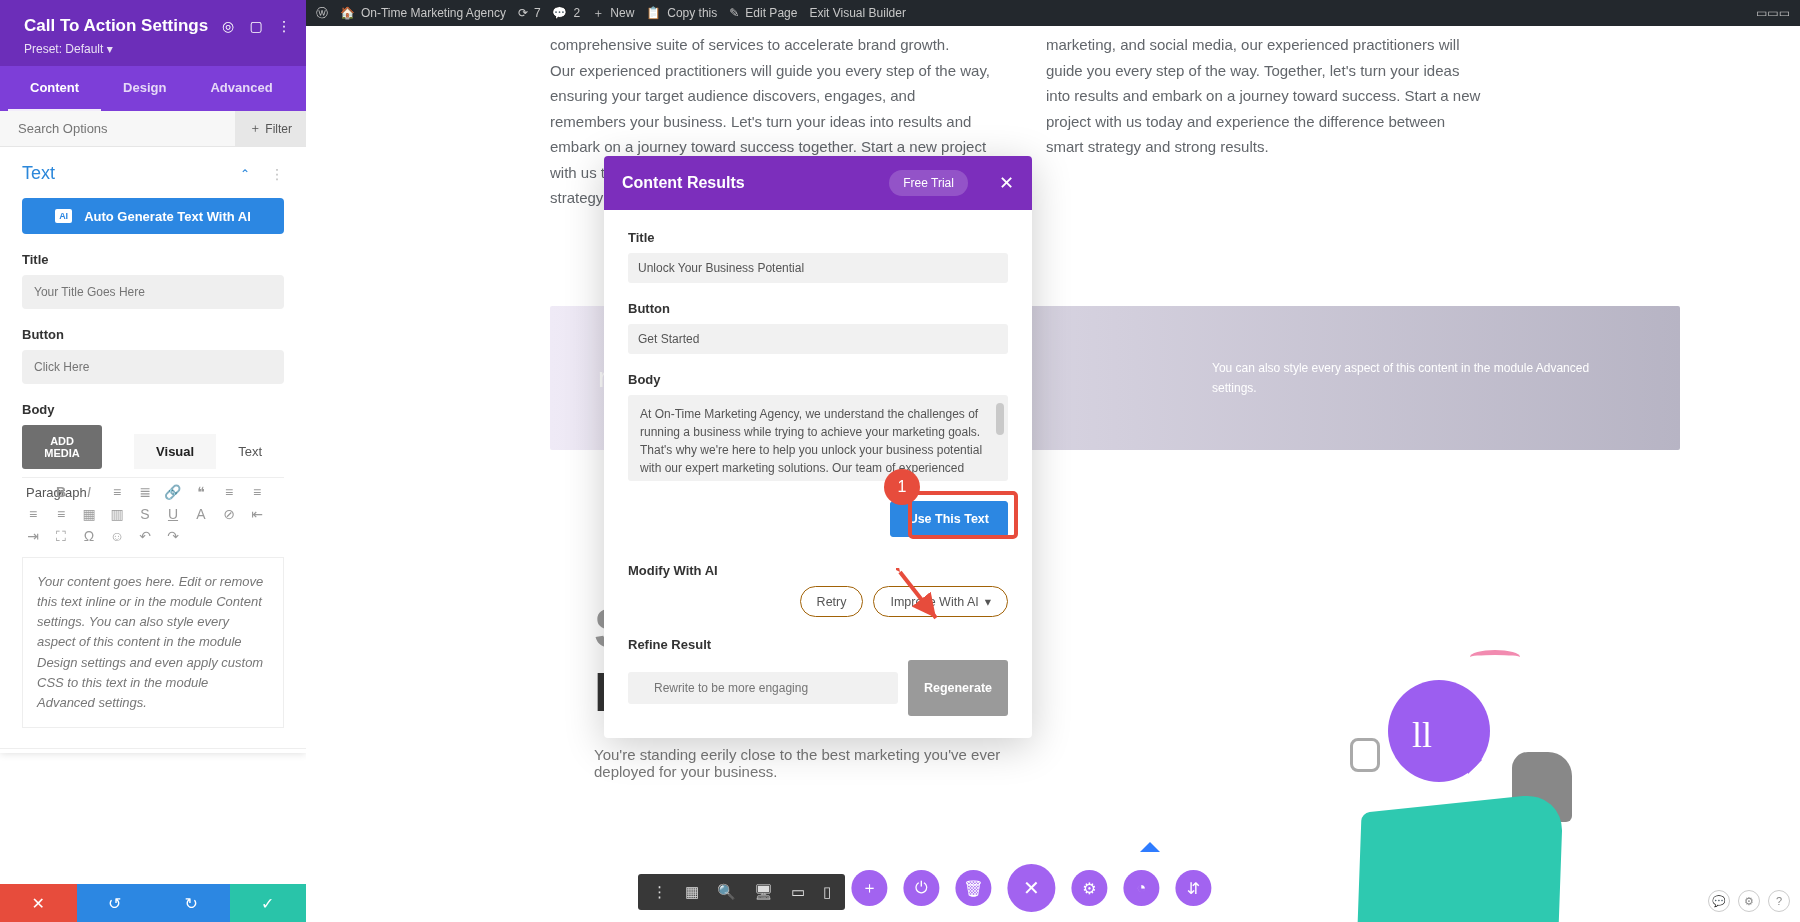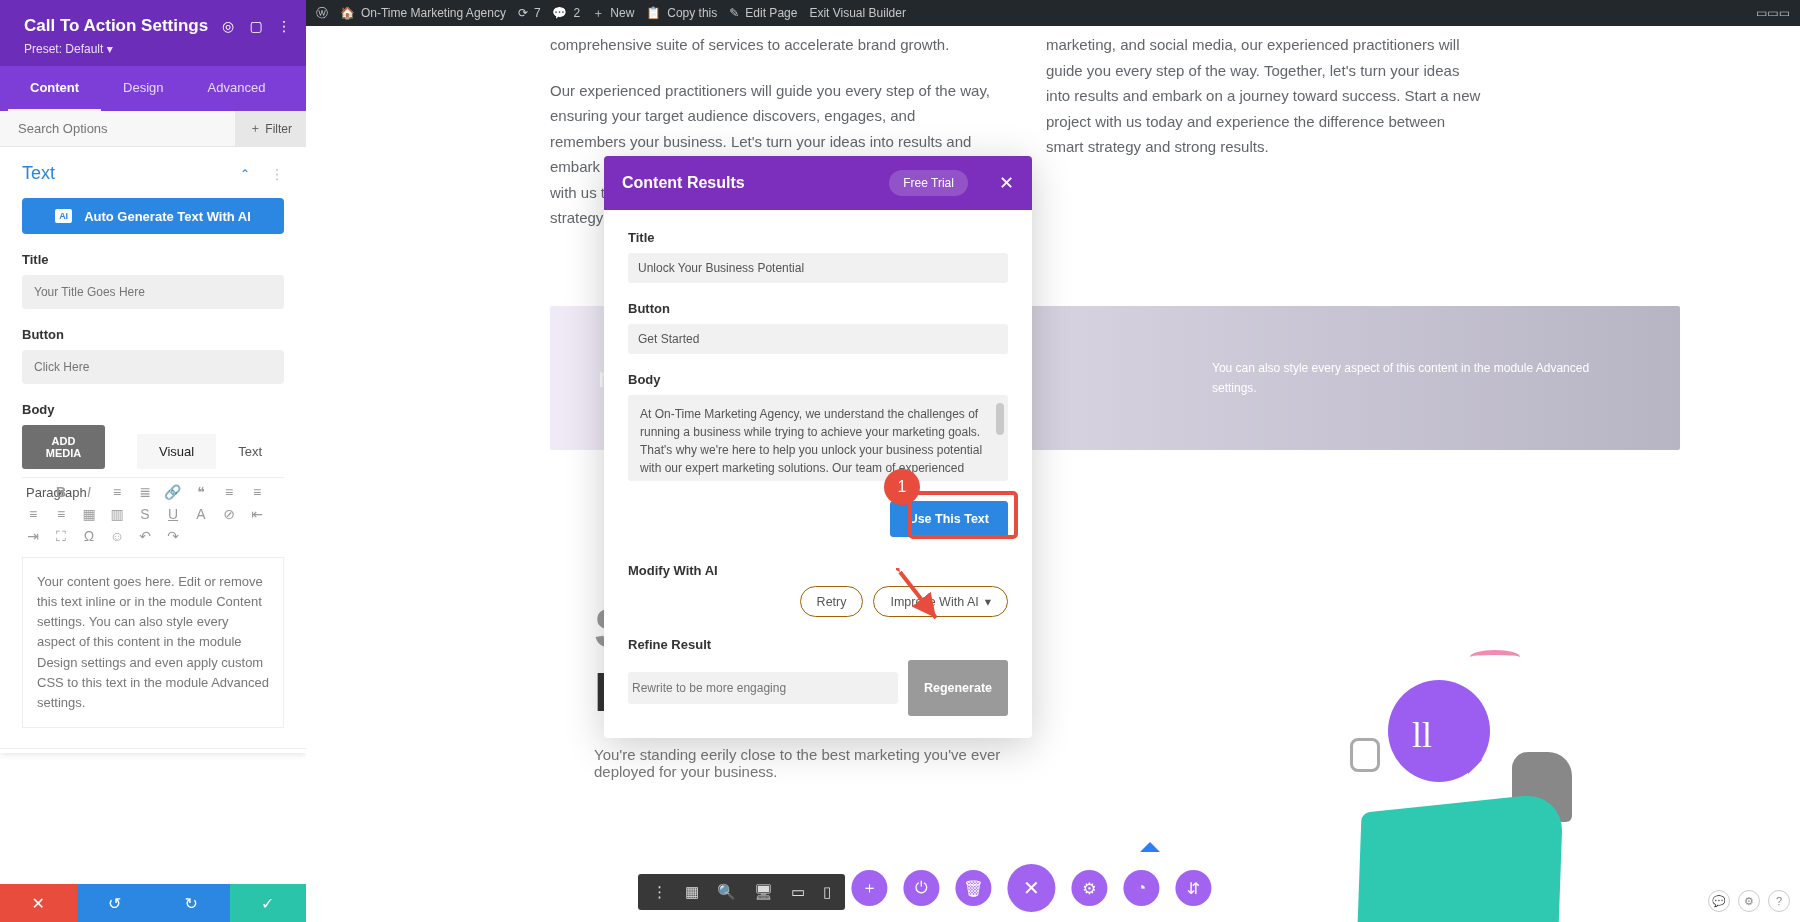--- a/index.html
+++ b/index.html
@@ -6,44 +6,44 @@
 body { width: 1800px; height: 922px; overflow: hidden; position: relative; background: #fff; }
 
 
 .sidebar { position: absolute; left: 0; top: 0; width: 306px; height: 753px; background: #fff; box-shadow: 0 0 8px rgba(0,0,0,.15); display: flex; flex-direction: column; }
 .sb-head { background: #6c2eb9; color: #fff; padding: 16px 24px 10px; position: relative; }
 .sb-head h2 { font-size: 17px; font-weight: 600; }
 .sb-head .preset { font-size: 12px; opacity: .85; margin-top: 6px; }
 .sb-head .ico-row { position: absolute; right: 10px; top: 14px; display: flex; gap: 4px; }
 .sb-head .ico { width: 24px; height: 24px; display:flex;align-items:center;justify-content:center;color:#fff;font-size:14px;cursor:pointer; }
 .sb-tabs { background: #7d3ed8; display: flex; padding: 0 8px; }
-.sb-tab { flex: none; padding: 14px 22px; color: #fff; font-size: 13px; opacity: .8; cursor: pointer; text-align:center;}
+.sb-tab { flex: none; padding: 14px 22px; color: #fff; font-size: 13px; opacity: .8; cursor: pointer; text-align:center;font-weight:bold;}
 .sb-tab.active { opacity: 1; font-weight:600; border-bottom:3px solid rgba(255,255,255,.9); margin-bottom:-1px;}
 .sb-search { display:flex; border-bottom:1px solid #e6e6e6; background:#f7f7f7; }
 .sb-search input { flex:1; border:none; background:transparent; padding:10px 18px; font-size:13px; outline:none; color:#555;}
 .sb-filter { border:none; background:#e7e7e7; color:#555; font-size:12px; padding:0 14px; cursor:pointer; display:flex;align-items:center;gap:4px;}
 .sb-body { flex:1; overflow-y:auto; padding: 0 0 12px; }
 .sec-title { display:flex; justify-content:space-between; align-items:center; padding:16px 22px 8px; }
 .sec-title span { color:#2b87da; font-size:18px; font-weight:500;}
 .sec-title .caret { color:#2b87da; font-size:12px;}
 .sec-title .dots { color:#bcbcbc; font-size:14px; margin-left:10px;}
 .ai-btn { margin: 6px 22px 18px; background:#2c87e2; border:none; color:#fff; border-radius:4px; height:36px; display:flex;align-items:center;justify-content:center;gap:12px;font-size:13px;font-weight:600;cursor:pointer;width:calc(100% - 44px);}
 .ai-btn .chip { background:#fff; color:#2c87e2; font-size:9px; padding:2px 4px; border-radius:2px; font-weight:700;}
 .fld-label { font-size:13px; color:#333; font-weight:600; padding: 0 22px 8px; }
 .fld-input { margin:0 22px 18px; }
 .fld-input input { width:100%; border:none; background:#efefef; border-radius:4px; padding:10px 12px; font-size:12px; color:#666; outline:none;}
 .media-row { display:flex; align-items:flex-end; margin:0 22px 8px; gap:32px;}
 .add-media { background:#6f6f6f; color:#fff; border:none; padding:10px 14px; font-size:11px; font-weight:700; border-radius:3px; cursor:pointer;}
 .rte-tabs { display:flex; gap:0;}
 .rte-tab { padding:10px 22px; font-size:13px; color:#555; cursor:pointer;}
-.rte-tab.active { background:#f6f6f6; color:#222;}
+.rte-tab.active { background:#f6f6f6; color:#222;font-weight:bold;}
 .rte-toolbar { margin:0 22px; border-top:1px solid #eee; padding:6px 0; display:flex; flex-wrap:wrap; gap:6px 6px; color:#9a9a9a; font-size:14px;}
 .rte-toolbar span { width:22px; text-align:center; cursor:pointer;}
 .rte-para { display:flex;align-items:center;gap:8px;font-size:13px;color:#555;padding:0 4px;}
-.rte-content { margin:6px 22px 20px; border:1px solid #eee; padding:14px; font-size:13px; color:#777; line-height:1.55; min-height:140px;}
+.rte-content { margin:6px 22px 20px; border:1px solid #eee; padding:14px; font-size:13px; color:#777; line-height:1.55; min-height:140px;font-style:italic;}
 .section-collapsed { border-top:1px solid #eee; padding:18px 22px; display:flex; justify-content:space-between; align-items:center; color:#444; font-size:15px; cursor:pointer;}
 
 
 .sb-foot { position:absolute; left:0; bottom:0; width:306px; height:38px; display:flex; }
 .sb-foot button { flex:1; border:none; color:#fff; font-size:16px; cursor:pointer; }
 .sb-foot .red { background:#e74c3c;}
 .sb-foot .blue1 { background:#2c87e2;}
 .sb-foot .blue2 { background:#2c87e2;}
 .sb-foot .green { background:#29c4a9;}
 
@@ -98,21 +98,21 @@
 .m-field { background:#f1f1f1; border:none; width:100%; border-radius:3px; padding:8px 10px; font-size:12px; color:#555; margin-bottom:18px; outline:none;}
 .m-body-box { background:#f1f1f1; border-radius:3px; padding:10px 12px; font-size:12px; color:#555; line-height:1.5; height:86px; overflow:hidden; position:relative; margin-bottom:20px;}
 .m-body-box .sbar{position:absolute;right:4px;top:8px;width:8px;height:32px;background:#c9c9c9;border-radius:4px;}
 .use-wrap { display:flex; justify-content:flex-end; position:relative; margin-bottom:26px;}
 .use-btn { background:#2c87e2; color:#fff; border:1px solid #2c87e2; border-radius:3px; padding:10px 18px; font-size:12.5px; font-weight:600; cursor:pointer;}
 .highlight-box { position:absolute; right:-10px; top:-10px; width:110px; height:48px; border:4px solid #e74c3c; border-radius:5px; pointer-events:none;}
 .badge1 { position:absolute; right:88px; top:-32px; width:36px;height:36px;border-radius:50%;background:#e74c3c;color:#fff;display:flex;align-items:center;justify-content:center;font-size:16px;font-weight:500;}
 .mod-row { display:flex; justify-content:flex-end; gap:10px; margin-bottom:20px;}
 .pill { border:1px solid #a16207; background:#fff;color:#555;border-radius:18px;padding:7px 16px;font-size:12.5px;cursor:pointer;display:flex;align-items:center;gap:6px;text-align:center;}
 .refine-row{display:flex;gap:10px;align-items:center;}
-.refine-row input{flex:1;background:#f1f1f1;border:none;border-radius:3px;padding:9px 4px;font-size:12px;color:#777;outline:none;}
+.refine-row input{flex:1;background:#f1f1f1;border:none;border-radius:3px;padding:9px 26px;font-size:12px;color:#777;outline:none;}
 .regen{background:#9a9a9a;color:#fff;border:none;border-radius:3px;padding:21px 16px;font-size:12.5px;font-weight:600;cursor:pointer;}
 .arrow-annot { position:absolute; left:896px; top:568px; width:46px; height:56px; pointer-events:none;}
 .arrow-annot svg{width:100%;height:100%;}
 </style>
 </head>
 <body>
 
 <div class="sidebar">
   <div class="sb-head">
     <h2>Call To Action Settings</h2>
@@ -205,21 +205,21 @@
   <span class="it">
       <span>Exit Visual Builder</span>
     </span>
   <span class="sp"></span>
   <span class="it">▭▭▭</span>
 </div>
 
 <div class="canvas">
   <div class="para-cols">
     <div>
-      <p style="margin-bottom:20px;">comprehensive suite of services to accelerate brand growth.</p>
+      <p style="margin-bottom:0;">comprehensive suite of services to accelerate brand growth.</p>
       <p>Our experienced practitioners will guide you every step of the way, ensuring your target audience discovers, engages, and remembers your business. Let's turn your ideas into results and embark on a journey toward success together. Start a new project with us today and experience the difference between smart strategy and strong results.</p>
     </div>
     <p>marketing, and social media, our experienced practitioners will guide you every step of the way. Together, let's turn your ideas into results and embark on a journey toward success. Start a new project with us today and experience the difference between smart strategy and strong results.</p>
   </div>
   <div class="hero-band">
     <div class="ht">re</div>
     <div class="hs">You can also style every aspect of this content in the module Advanced settings.</div>
   </div>
   <div class="big-title">
     <span class="s">S</span><br>

